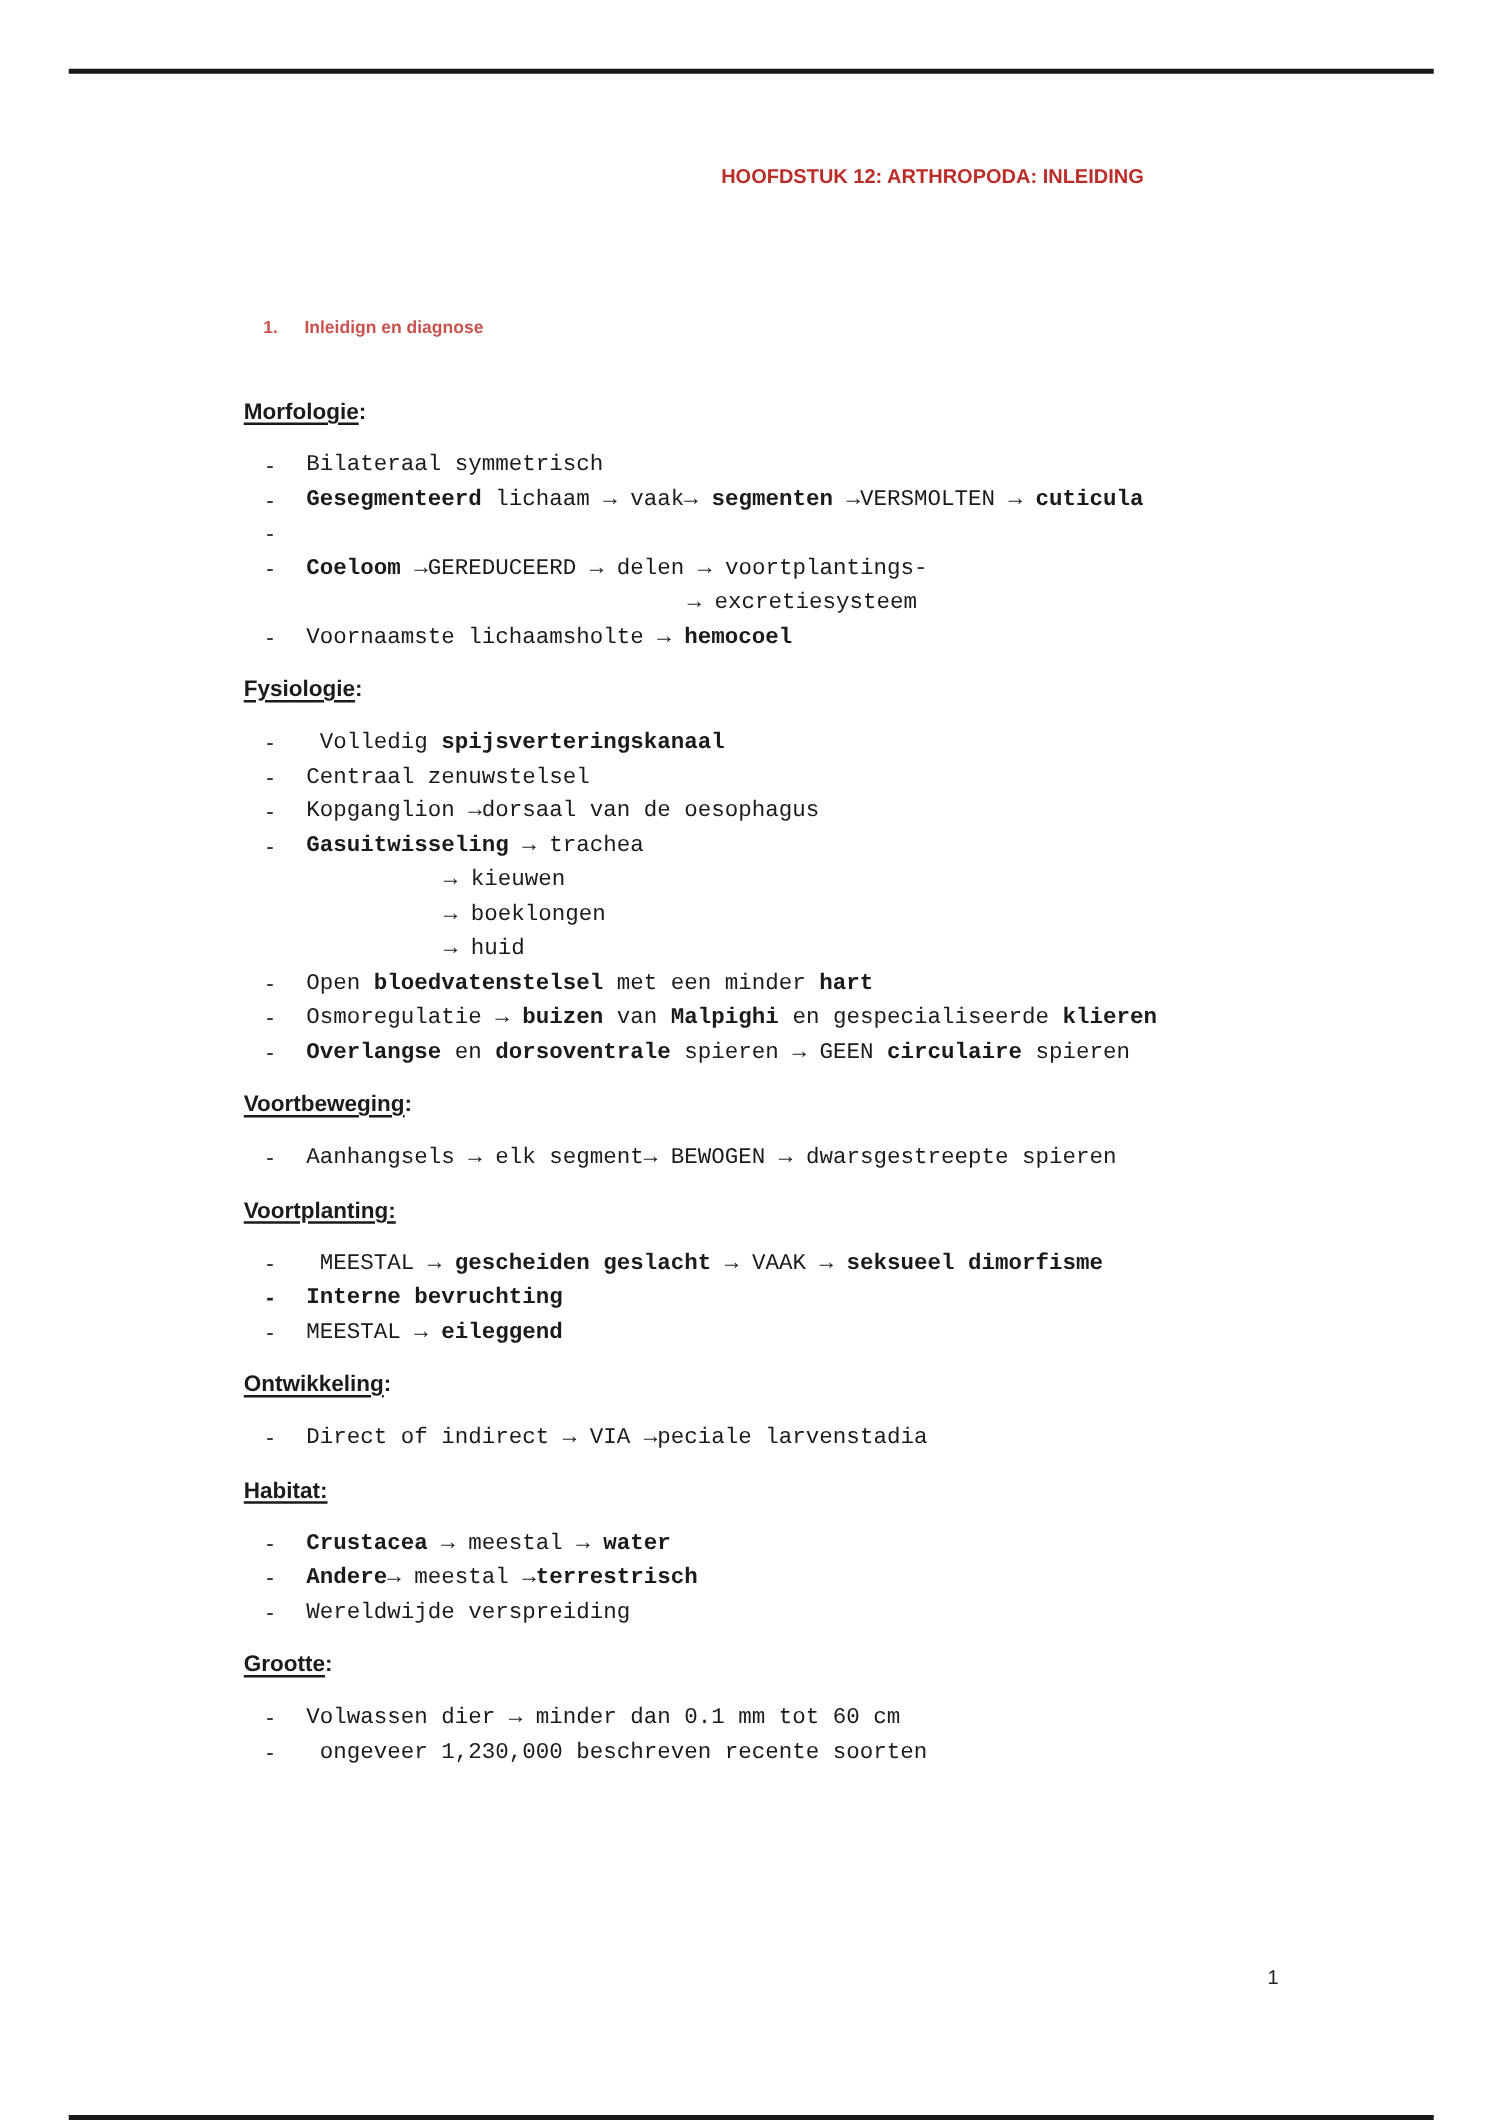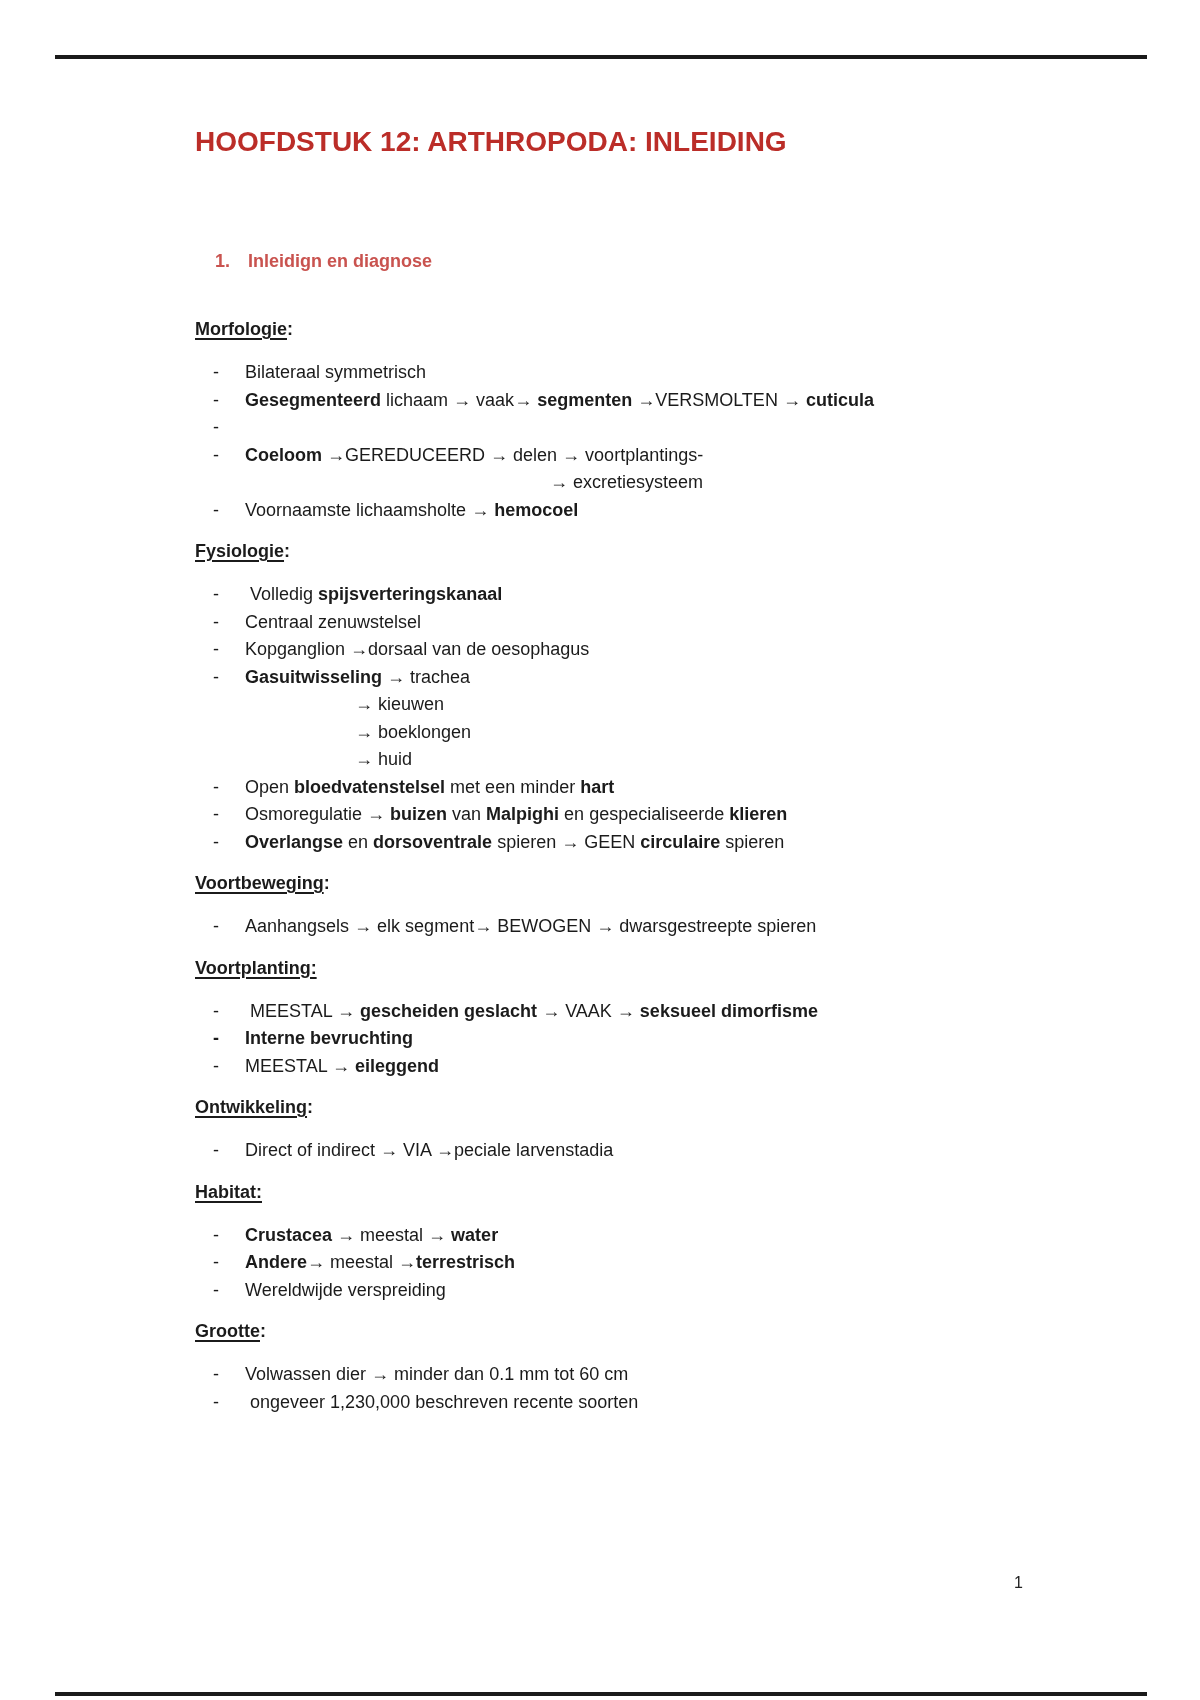--- a/index.html
+++ b/index.html
@@ -19,30 +19,30 @@
   .rule.top { top: 55px; }
   .rule.bottom { top: 1692px; }
 
   .doc {
     position: absolute;
     top: 128px; left: 195px;
     width: 720px;
   }
   .title {
     margin: 0 0 66px 0;
-    font-size: 28px;
+    font-size: 16px;
     font-weight: bold;
     line-height: 27px;
-    text-align: left;
+    text-align: right;
     color: var(--title-color, #bb2d28);
     white-space: pre;
   }
   .h-num {
     margin: 0 0 6px 0;
-    font-size: 18px;
+    font-size: 14px;
     font-weight: bold;
     line-height: 27px;
     color: var(--heading-color, #c9534f);
     white-space: pre;
   }
   .h-num .num { display: inline-block; width: 33px; }
 
   .sec-heading {
     margin: 14px 0 16px 0;
     font-size: 18px;
@@ -63,21 +63,21 @@
     line-height: 27.5px;
     white-space: pre;
   }
   .item .bullet {
     flex: 0 0 auto;
     width: 32px;
     padding-left: 18px;
     box-sizing: content-box;
   }
   .item.nob { padding-left: 50px; }
-  .item .txt { white-space: pre; }
+  .item .txt { white-space: pre; font-family: Liberation Mono, monospace; }
   .item.ind1 .txt { margin-left: 110px; }
   .item.ind2 .txt { margin-left: 305px; }
   .b { font-weight: bold; }
 
   .page-number {
     position: absolute;
     left: 1014px; top: 1574px;
     font-size: 16px;
     color: #222;
   }

